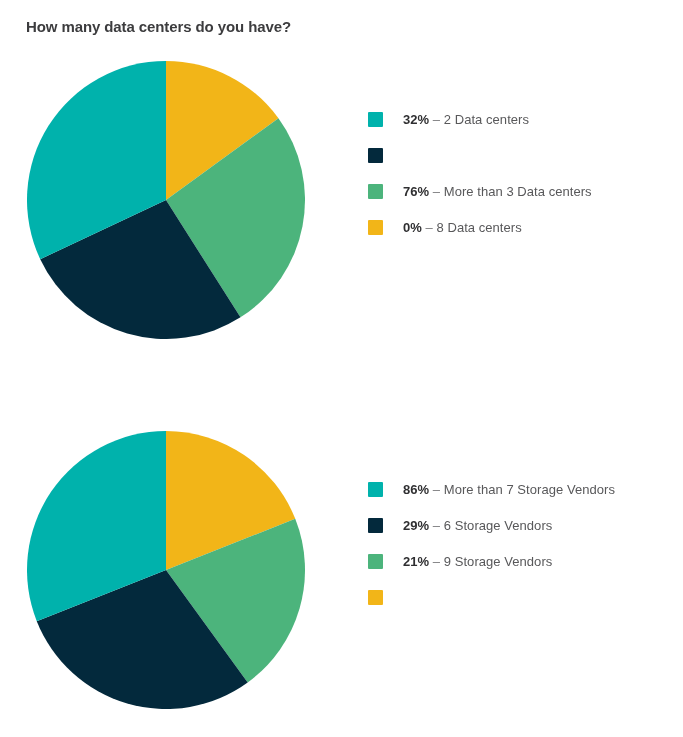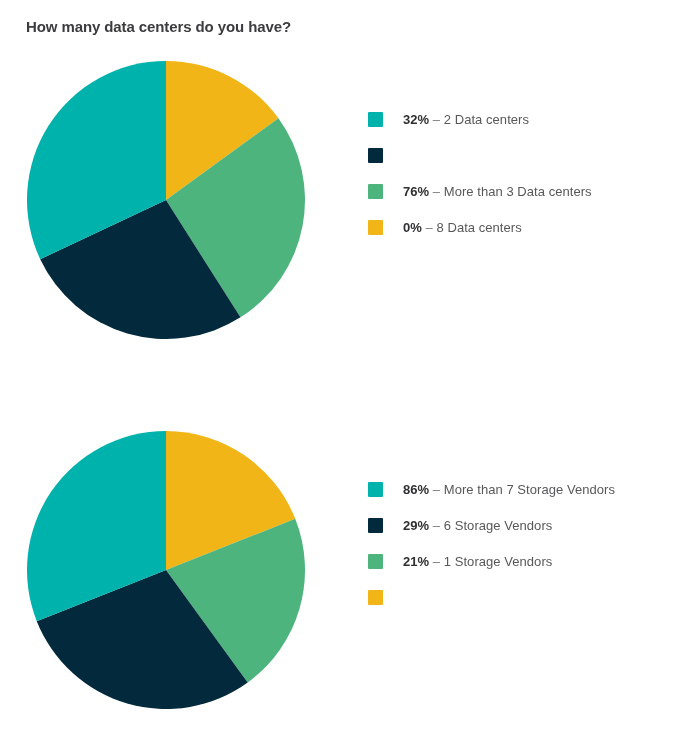--- a/index.html
+++ b/index.html
@@ -125,19 +125,19 @@
       <div class="legend-row">
         <span class="legend-swatch" style="background: rgb(0, 178, 172);"></span>
         <span class="legend-text"><span class="legend-pct">86%</span><span class="legend-dash"> – </span><span>More than 7 Storage Vendors</span></span>
       </div>
       <div class="legend-row">
         <span class="legend-swatch" style="background: rgb(3, 41, 60);"></span>
         <span class="legend-text"><span class="legend-pct">29%</span><span class="legend-dash"> – </span><span>6 Storage Vendors</span></span>
       </div>
       <div class="legend-row">
         <span class="legend-swatch" style="background: rgb(76, 180, 124);"></span>
-        <span class="legend-text"><span class="legend-pct">21%</span><span class="legend-dash"> – </span><span>1 Storage Vendors</span></span>
+        <span class="legend-text"><span class="legend-pct">21%</span><span class="legend-dash"> – </span><span>9 Storage Vendors</span></span>
       </div>
       <div class="legend-row">
         <span class="legend-swatch" style="background: rgb(242, 181, 24);"></span>
       </div>
     </div>
 </section>
 
 </body></html>

